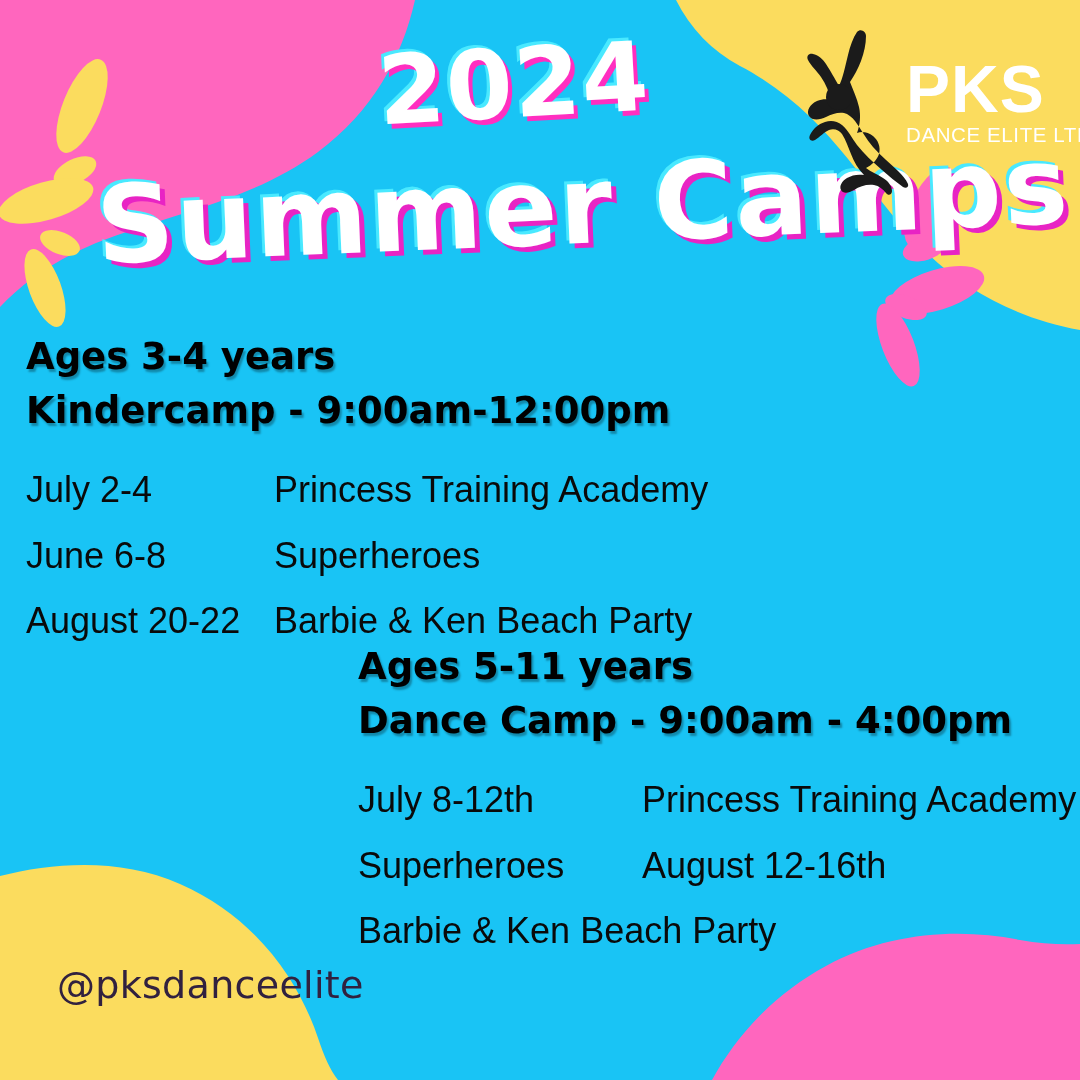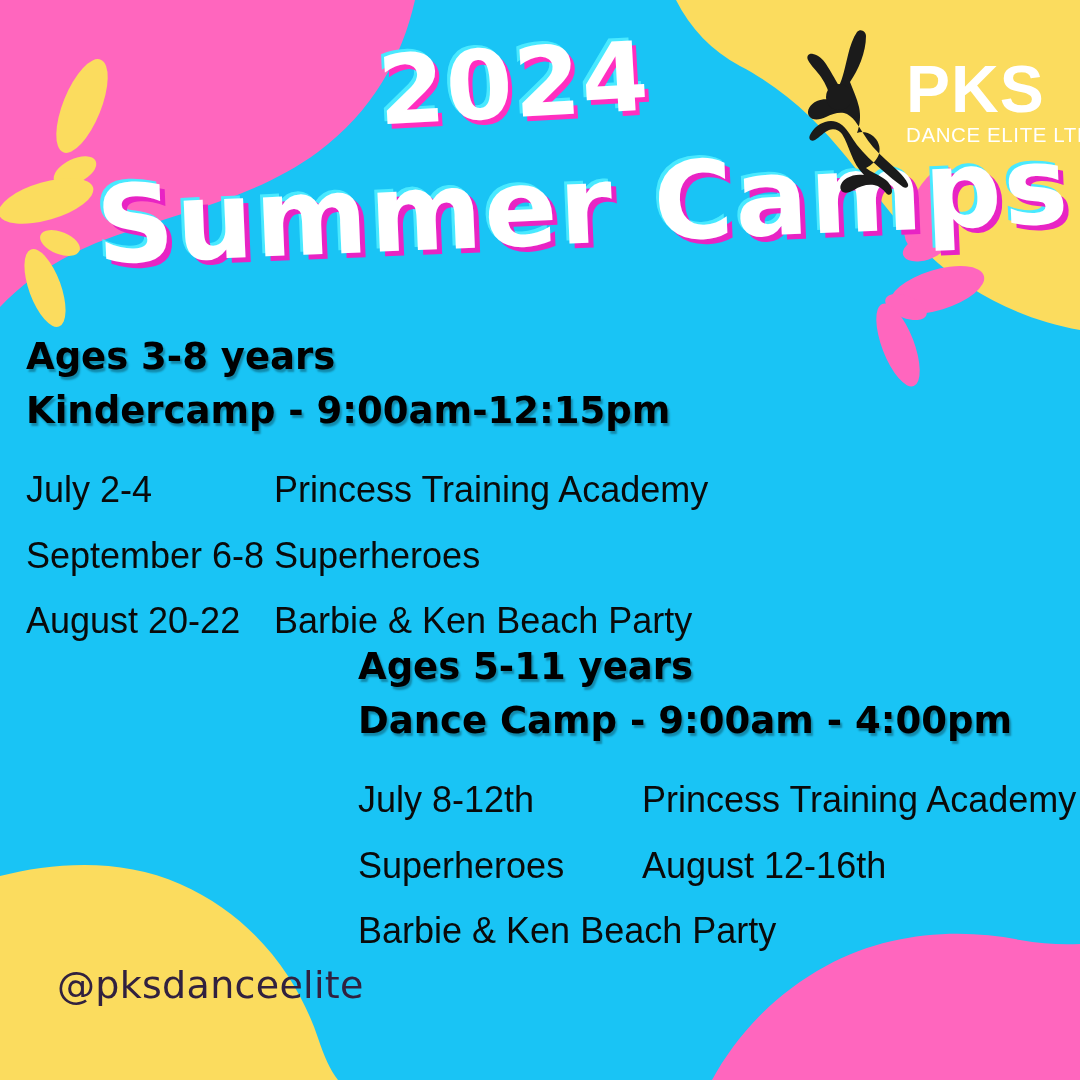--- a/index.html
+++ b/index.html
@@ -191,26 +191,26 @@
       <path fill="#1b1b1b" d="M75,4 C71,10 68,18 66,27 C63,39 61,50 57,58 C53,51 48,42 44,36 C41,31 36,27 31,26 C27,25 24,28 26,32 C29,38 35,43 39,49 C44,56 47,64 49,72 C45,71 40,71 35,73 C28,76 24,83 27,88 C30,93 38,92 44,89 C50,86 56,84 62,85 C66,86 70,89 73,93 C79,101 84,111 91,119 C99,128 108,135 116,143 C120,147 124,151 126,156 C127,159 124,161 121,159 C114,154 107,148 100,142 C91,134 82,126 75,117 C70,110 66,102 60,97 C55,93 49,92 43,94 C36,96 31,101 28,107 C26,111 29,114 33,112 C38,109 42,104 47,102 C52,100 57,102 60,106 C64,112 66,119 69,126 C72,134 76,141 82,147 C76,146 70,147 65,150 C60,153 57,158 59,162 C61,166 67,165 72,162 C78,158 85,156 92,157 C97,158 101,161 104,165 C106,168 110,167 110,163 C110,158 106,153 101,150 C95,146 89,144 84,140 C90,137 95,132 97,126 C99,119 96,112 91,108 C86,104 80,103 75,105 C78,97 79,88 77,79 C75,70 71,62 68,54 C72,48 76,41 79,33 C82,25 84,16 84,8 C84,4 79,0 75,4 Z"></path>
       <ellipse cx="57" cy="69" rx="13" ry="13" fill="#1b1b1b"></ellipse>
     </svg>
     <div class="logo-words">
       <div class="logo-pks">PKS</div>
       <div class="logo-sub">DANCE ELITE LTD.</div>
     </div>
   </div>
 
   <div class="block" id="block-kinder">
-    <div class="block-heading">Ages 3-8 years</div>
-    <div class="block-heading">Kindercamp - 9:00am-12:15pm</div>
+    <div class="block-heading">Ages 3-4 years</div>
+    <div class="block-heading">Kindercamp - 9:00am-12:00pm</div>
     <div class="rows">
       <div class="cell">July 2-4</div>
       <div class="cell">Princess Training Academy</div>
-      <div class="cell">September 6-8</div>
+      <div class="cell">June 6-8</div>
       <div class="cell">Superheroes</div>
       <div class="cell">August 20-22</div>
       <div class="cell">Barbie &amp; Ken Beach Party</div>
     </div>
   </div>
 
   <div class="block" id="block-dance">
     <div class="block-heading">Ages 5-11 years</div>
     <div class="block-heading">Dance Camp - 9:00am - 4:00pm</div>
     <div class="rows">

